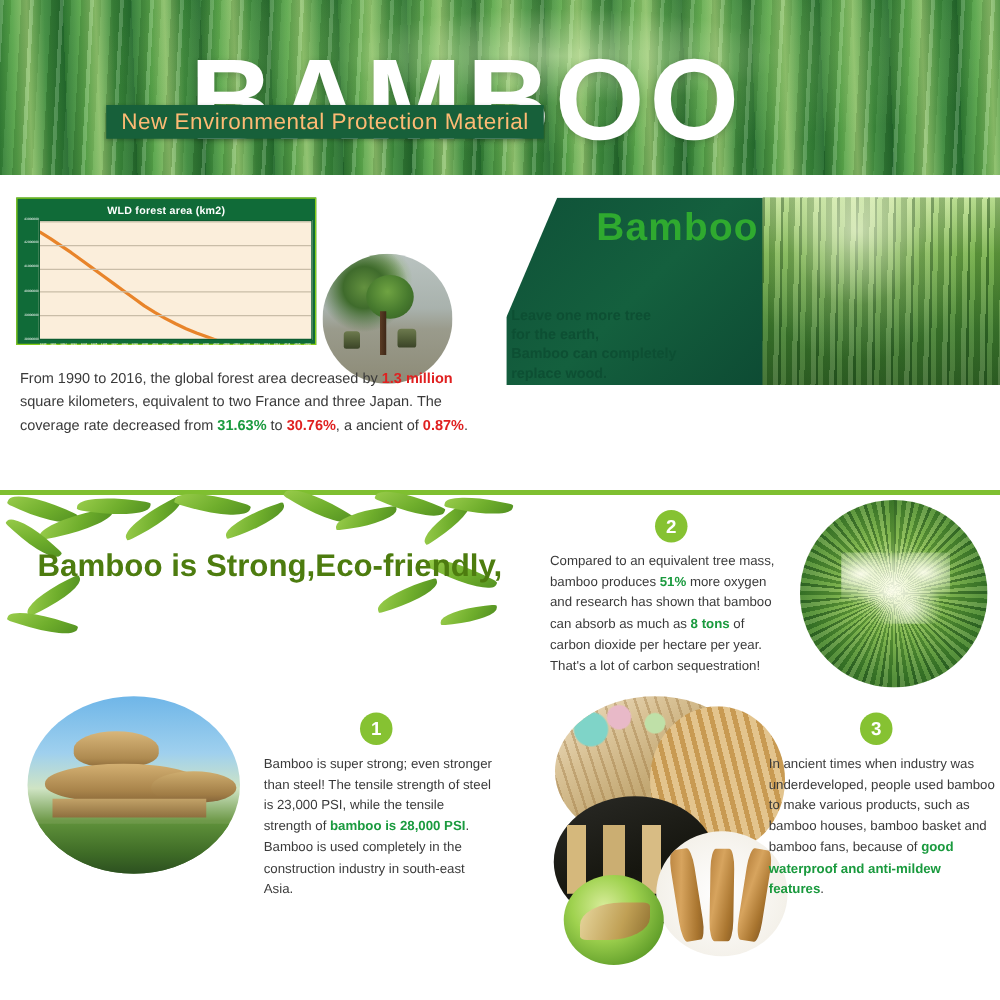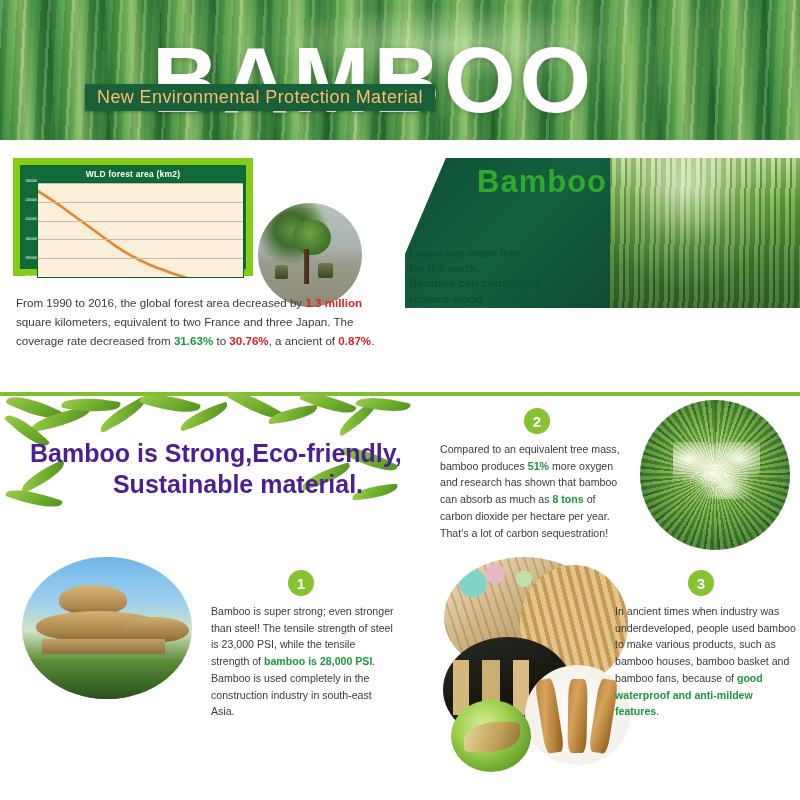--- a/index.html
+++ b/index.html
@@ -39,21 +39,21 @@
     background: #17603a; display: flex; align-items: center;
     padding: 0 12px; box-shadow: 0 1px 3px rgba(0,0,0,0.25);
   }
   .header-banner span {
     color: #fdba74; font-size: 18px; font-weight: 400; letter-spacing: 0.4px; white-space: nowrap;
   }
 
   
   .chart-card {
     position: absolute; left: 13px; top: 158px; width: 240px; height: 118px;
-    background: #106b38; border: 7px solid #84cc16; padding: 2px;
+    background: #106b38; border: 1px solid #84cc16; padding: 2px;
   }
   .chart-title {
     color: #ffffff; font-size: 8.5px; font-weight: 700; text-align: center;
     padding: 2px 0 3px; letter-spacing: 0.2px;
   }
   .chart-body { position: relative; display: flex; height: 96px; }
   .y-axis {
     width: 15px; position: relative; flex: 0 0 15px;
   }
   .y-axis span {
@@ -140,21 +140,21 @@
 
   
   .divider { position: absolute; left: 0; top: 392px; width: 800px; height: 4px; background: #7fbf30; }
 
   
   .leaf { position: absolute; background: linear-gradient(125deg, #9ed04f 0%, #6fae2c 55%, #4e8c20 100%); border-radius: 80% 8% 80% 8%; }
 
   
   .headline {
     position: absolute; left: 30px; top: 438px; width: 390px;
-    color: #4c1d95; font-weight: 700; line-height: 1.24;
+    color: #4d7c0f; font-weight: 700; line-height: 1.24;
   }
   .headline .l1 { font-size: 25px; display: block; }
   .headline .l2 { font-size: 25px; display: block; text-align: center; padding-left: 26px; }
 
   
   .badge {
     position: absolute; width: 26px; height: 26px; border-radius: 50%;
     background: #86c232; color: #ffffff; font-size: 15px; font-weight: 700;
     display: flex; align-items: center; justify-content: center;
   }
@@ -341,21 +341,20 @@
   <div class="leaf" style="left:334px;top:412px;width:48px;height:12px;transform:rotate(-34deg);"></div>
   <div class="leaf" style="left:356px;top:398px;width:54px;height:13px;transform:rotate(12deg);"></div>
   <div class="leaf" style="left:300px;top:470px;width:52px;height:13px;transform:rotate(-18deg);"></div>
   <div class="leaf" style="left:340px;top:452px;width:58px;height:14px;transform:rotate(26deg);"></div>
   <div class="leaf" style="left:352px;top:486px;width:46px;height:12px;transform:rotate(-6deg);"></div>
   <div class="leaf" style="left:18px;top:470px;width:50px;height:13px;transform:rotate(-26deg);"></div>
   <div class="leaf" style="left:6px;top:492px;width:56px;height:13px;transform:rotate(18deg);"></div>
 
   <div class="headline">
     <span class="l1">Bamboo is Strong,Eco-friendly,</span>
-    <span class="l2">Sustainable material.</span>
   </div>
 
   <div class="circ worldmap-circle"></div>
 
   <div class="badge" style="left:524px;top:408px;">2</div>
   <div class="body-text" style="left:440px;top:441px;width:182px;">
     <span>Compared to an equivalent tree mass, bamboo produces </span><span class="hl-green">51%</span><span> more oxygen and research has shown that bamboo can absorb as much as </span><span class="hl-green">8 tons</span><span> of carbon dioxide per hectare per year. That's a lot of carbon sequestration!</span>
   </div>
 
   <div class="circ house-circle">

